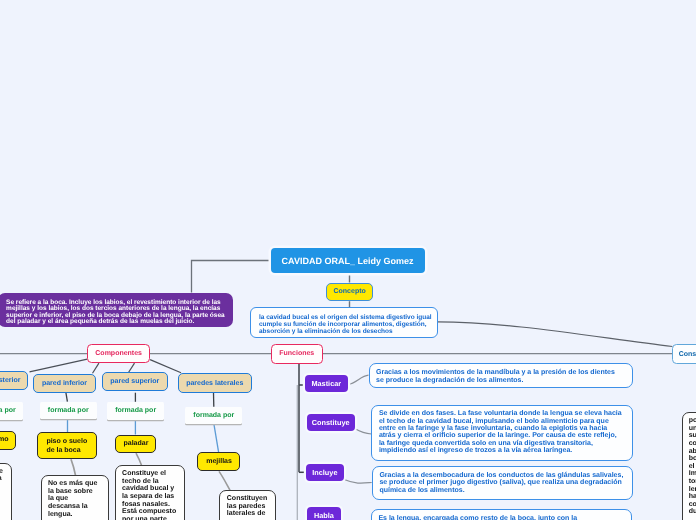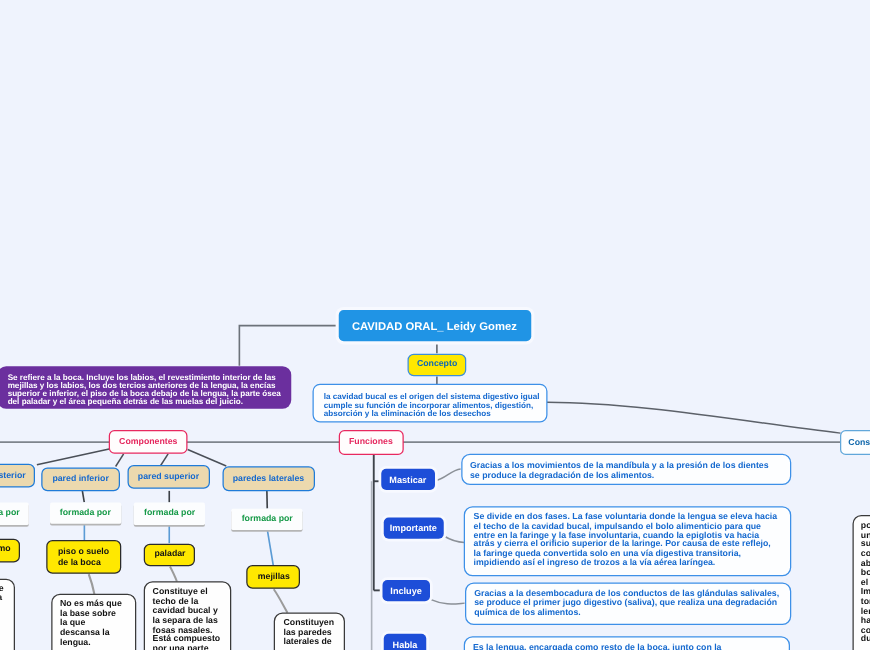--- a/index.html
+++ b/index.html
@@ -49,21 +49,21 @@
 .ypart.p0{left:-19.2px;top:430.5px;width:34.7px;height:19px;}
 .ypart.p1{left:37.4px;top:432.4px;width:60.1px;height:26.9px;}
 .ypart.p2{left:114.5px;top:434.5px;width:41.1px;height:18.7px;}
 .ypart.p3{left:197.2px;top:452.2px;width:42.6px;height:19.2px;}
 .detail{background:#fefefe;border:1.5px solid #3a3a3a;border-radius:7px;color:#131313;
   font-size:7px;padding:4px 7px 0 6.5px;line-height:7.6px;}
 .detail.d0{left:-49px;top:462.5px;width:60.5px;height:72px;}
 .detail.d1{left:40.5px;top:475.3px;width:68.1px;height:58px;padding-right:8.5px;}
 .detail.d2{left:114.6px;top:465.2px;width:70.2px;height:72px;}
 .detail.d3{left:219.3px;top:490.2px;width:56.8px;height:46px;}
-.fnode{background:#1d4ed8;border-radius:4px;color:#fff;font-size:7.3px;
+.fnode{background:#6d28d9;border-radius:4px;color:#fff;font-size:7.3px;
   box-shadow:0 0 0 2.2px #f7f9ff;}
 .fnode.n0{left:304.5px;top:375.4px;width:43.6px;height:16.7px;}
 .fnode.n1{left:306.6px;top:413.5px;width:48.2px;height:17.1px;}
 .fnode.n2{left:305.7px;top:464px;width:38.4px;height:17.4px;}
 .fnode.n3{left:306.6px;top:507px;width:34.8px;height:17.1px;}
 .ftext{background:#fdfeff;border:1.5px solid #3d90e8;border-radius:7px;color:#1569cf;
   font-size:7px;padding:4.6px 8.5px 0 6.5px;line-height:7.45px;}
 .ftext.t0{left:368.5px;top:362.8px;width:264.2px;height:25px;padding-right:11px;padding-top:5.4px;}
 .ftext.t1{left:371.4px;top:404.5px;width:261.6px;height:56.1px;}
 .ftext.t2{left:371.9px;top:466px;width:261.1px;height:33.5px;}
@@ -142,21 +142,21 @@
   <div class="node ypart p1">piso o suelo de la boca</div>
   <div class="node ypart p2">paladar</div>
   <div class="node ypart p3">mejillas</div>
 
   <div class="node tl detail d0">Es la zona de paso entre la boca y la faringe.</div>
   <div class="node tl detail d1">No es más que la base sobre la que descansa la lengua.</div>
   <div class="node tl detail d2">Constituye el techo de la cavidad bucal y la separa de las fosas nasales. Está compuesto por una parte</div>
   <div class="node tl detail d3">Constituyen las paredes laterales de</div>
 
   <div class="node fnode n0">Masticar</div>
-  <div class="node fnode n1">Importante</div>
+  <div class="node fnode n1">Constituye</div>
   <div class="node fnode n2">Incluye</div>
   <div class="node fnode n3">Habla</div>
 
   <div class="node tl ftext t0">Gracias a los movimientos de la mandíbula y a la presión de los dientes se produce la degradación de los alimentos.</div>
   <div class="node tl ftext t1">Se divide en dos fases. La fase voluntaria donde la lengua se eleva hacia el techo de la cavidad bucal, impulsando el bolo alimenticio para que entre en la faringe y la fase involuntaria, cuando la epiglotis va hacia atrás y cierra el orificio superior de la laringe. Por causa de este reflejo, la faringe queda convertida solo en una vía digestiva transitoria, impidiendo así el ingreso de trozos a la vía aérea laríngea.</div>
   <div class="node tl ftext t2">Gracias a la desembocadura de los conductos de las glándulas salivales, se produce el primer jugo digestivo (saliva), que realiza una degradación química de los alimentos.</div>
   <div class="node tl ftext t3">Es la lengua, encargada como resto de la boca, junto con la</div>
 
   <div class="node tl cdetail">por lo que es una unidad funcional sujeta a cambios constantes, que abarcan desde los bordes de la boca el paladar y las Importante es tomar en cuenta lengua y dientes hacen un trabajo constante que dura toda la vida</div>
 </div>

